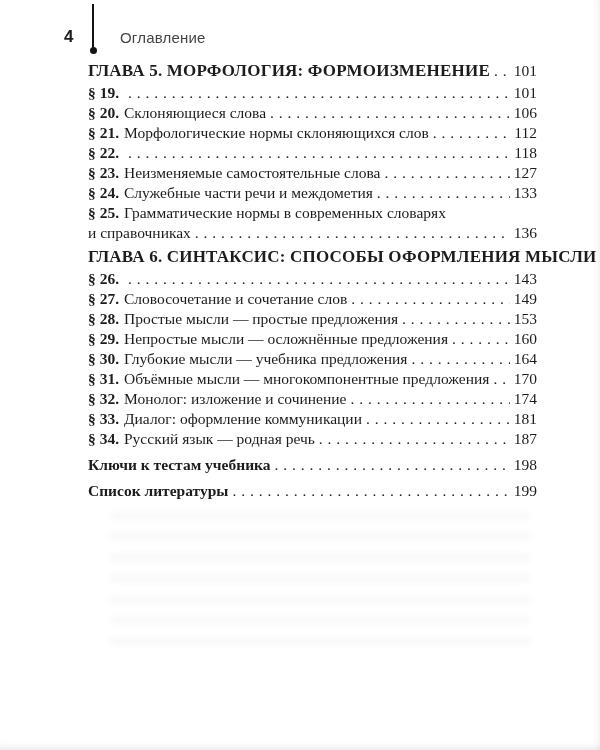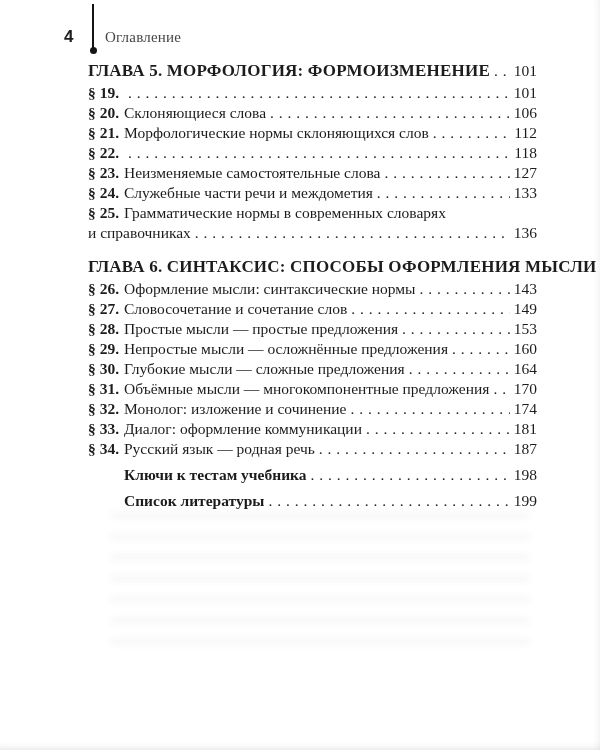--- a/index.html
+++ b/index.html
@@ -22,22 +22,22 @@
     position: absolute; left: 92px; top: 4px;
     width: 2px; height: 46px; background: #141414;
   }
   .hdr-rule::after {
     content: ""; position: absolute;
     left: -2.5px; bottom: -4px;
     width: 7px; height: 7px; border-radius: 50%;
     background: #141414;
   }
   .hdr-title {
-    position: absolute; left: 105px; top: 29px;
-    font-family: Liberation Serif, serif;
+    position: absolute; left: 120px; top: 29px;
+    font-family: Liberation Sans, sans-serif;
     font-size: 15px; color: #454545; letter-spacing: 0.2px;
   }
 
   
   .content {
     position: absolute; left: 88px; top: 61px; width: 449px;
   }
   .toc-row {
     display: flex; align-items: baseline;
     font-size: 15.5px; line-height: 20px;
@@ -48,25 +48,25 @@
   .toc-row .leader {
     flex: 1 1 auto; overflow: hidden;
     min-width: 6px; margin: 0 2px 0 4px;
   }
   .toc-row .leader::after {
     content: ". . . . . . . . . . . . . . . . . . . . . . . . . . . . . . . . . . . . . . . . . . . . . . . . . . . . . . . . . . . . . . . . . . . .";
     letter-spacing: 0.5px; color: #1e1e1e;
   }
   .toc-row .pageref { margin-left: 2px; }
 
-  .toc-row.heading { margin-top: 14px; margin-bottom: 2px; }
+  .toc-row.heading { margin-top: 4px; margin-bottom: 2px; }
   .toc-row.heading:first-child { margin-top: 0; }
   .toc-row.heading .title { font-weight: bold; font-size: 17px; letter-spacing: 0.2px; }
 
-  .toc-row.footer { margin-top: 6px; margin-left: 36px; }
+  .toc-row.footer { margin-top: 6px; }
   .toc-row.footer .title { font-weight: bold; }
 
   
   .bleed {
     position: absolute; left: 110px; right: 70px;
     top: 505px; height: 140px;
     opacity: 0.05; filter: blur(3px);
     background: repeating-linear-gradient(
       to bottom,
       transparent 0px, transparent 7px,
@@ -138,21 +138,20 @@
       <span class="leader"></span>
       <span class="pageref">136</span>
     </div>
     <div class="toc-row heading">
       <span class="title">ГЛАВА 6. СИНТАКСИС: СПОСОБЫ ОФОРМЛЕНИЯ МЫСЛИ</span>
       <span class="leader"></span>
       <span class="pageref">143</span>
     </div>
     <div class="toc-row entry">
       <span class="num">§ 26.</span>
-      <span class="title">Оформление мысли: синтаксические нормы</span>
       <span class="leader"></span>
       <span class="pageref">143</span>
     </div>
     <div class="toc-row entry">
       <span class="num">§ 27.</span>
       <span class="title">Словосочетание и сочетание слов</span>
       <span class="leader"></span>
       <span class="pageref">149</span>
     </div>
     <div class="toc-row entry">
@@ -162,21 +161,21 @@
       <span class="pageref">153</span>
     </div>
     <div class="toc-row entry">
       <span class="num">§ 29.</span>
       <span class="title">Непростые мысли — осложнённые предложения</span>
       <span class="leader"></span>
       <span class="pageref">160</span>
     </div>
     <div class="toc-row entry">
       <span class="num">§ 30.</span>
-      <span class="title">Глубокие мысли — сложные предложения</span>
+      <span class="title">Глубокие мысли — учебника предложения</span>
       <span class="leader"></span>
       <span class="pageref">164</span>
     </div>
     <div class="toc-row entry">
       <span class="num">§ 31.</span>
       <span class="title">Объёмные мысли — многокомпонентные предложения</span>
       <span class="leader"></span>
       <span class="pageref">170</span>
     </div>
     <div class="toc-row entry">

